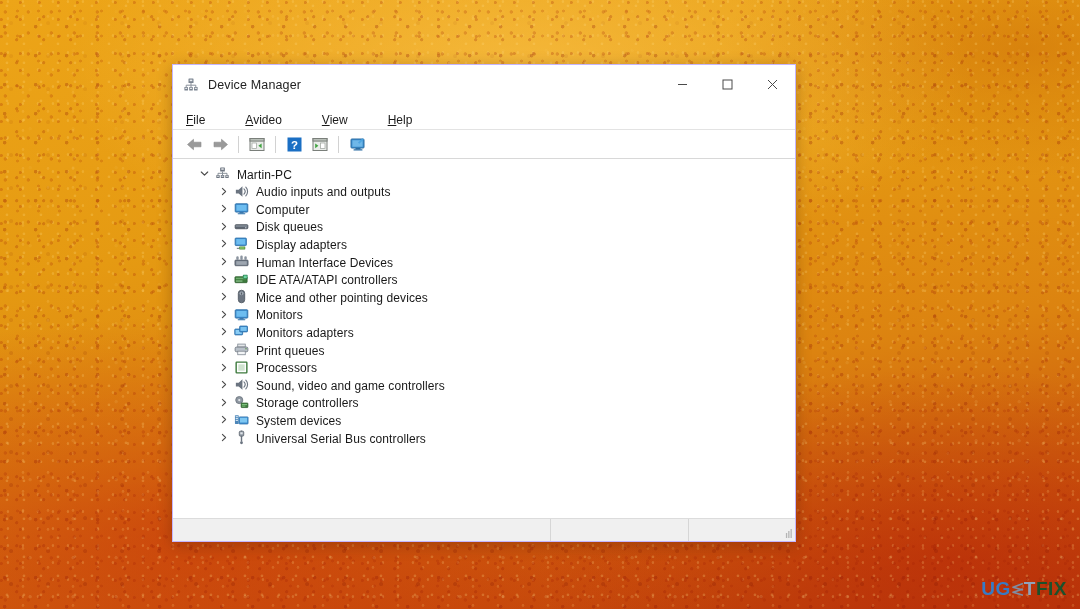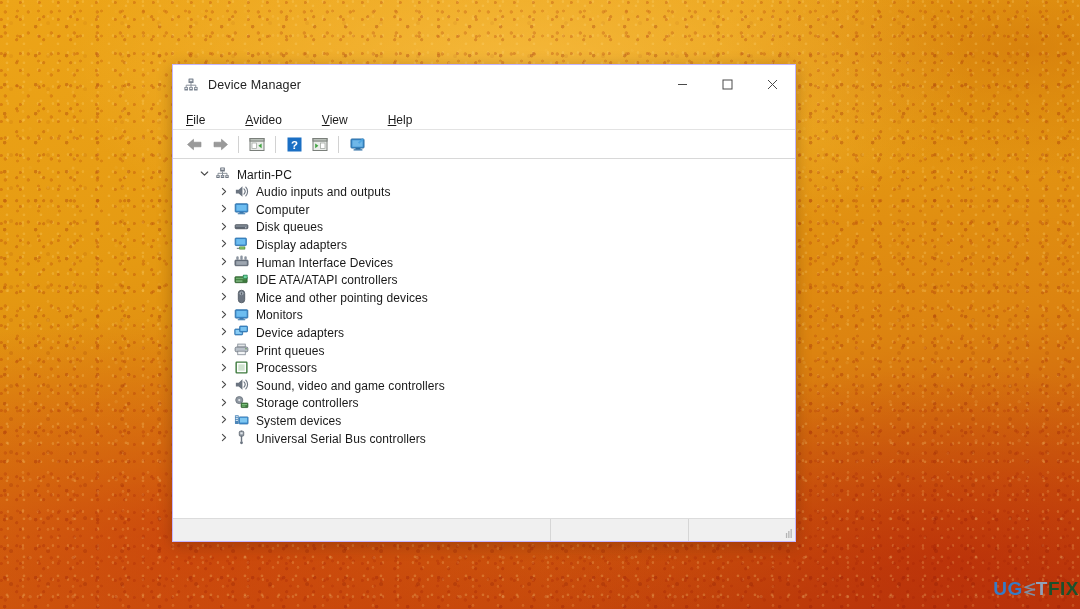--- a/index.html
+++ b/index.html
@@ -217,21 +217,21 @@
     display: flex;
     align-items: flex-end;
     justify-content: flex-end;
     padding-bottom: 2px;
     padding-right: 2px;
   }
 
   
   #watermark {
     position: absolute;
-    right: 1px;
+    right: 13px;
     bottom: 9px;
     display: flex;
     align-items: center;
     font-family: "Liberation Sans", sans-serif;
     font-weight: bold;
     font-size: 19px;
     letter-spacing: 0.5px;
     opacity: 0.95;
   }
   .wm-ug { color: #2f7fd0; }
@@ -509,21 +509,21 @@
           </svg>
         </span>
       <span class="row-icon">
         <svg width="15" height="15" viewBox="0 0 16 16">
             <rect x="0.8" y="5.4" width="8.4" height="6.2" rx="0.7" fill="#4f9ad8" stroke="#2d6fa8" stroke-width="0.9"></rect>
             <rect x="1.8" y="6.4" width="6.4" height="4.2" fill="#8ccef5"></rect>
             <rect x="6" y="2.2" width="8.4" height="6.2" rx="0.7" fill="#3f8fd1" stroke="#2d6fa8" stroke-width="0.9"></rect>
             <rect x="7" y="3.2" width="6.4" height="4.2" fill="#7ac3f0"></rect>
           </svg>
       </span>
-      <span class="row-label">Device adapters</span>
+      <span class="row-label">Monitors adapters</span>
     </div>
 
     <div class="row child">
       <span class="chev">
           <svg width="8" height="9" viewBox="0 0 8 9">
             <path d="M2.4 1.4 L5.6 4.5 L2.4 7.6" fill="none" stroke="#4b4b4b" stroke-width="1.1" stroke-linecap="round" stroke-linejoin="round"></path>
           </svg>
         </span>
       <span class="row-icon">
         <svg width="15" height="15" viewBox="0 0 16 16">

